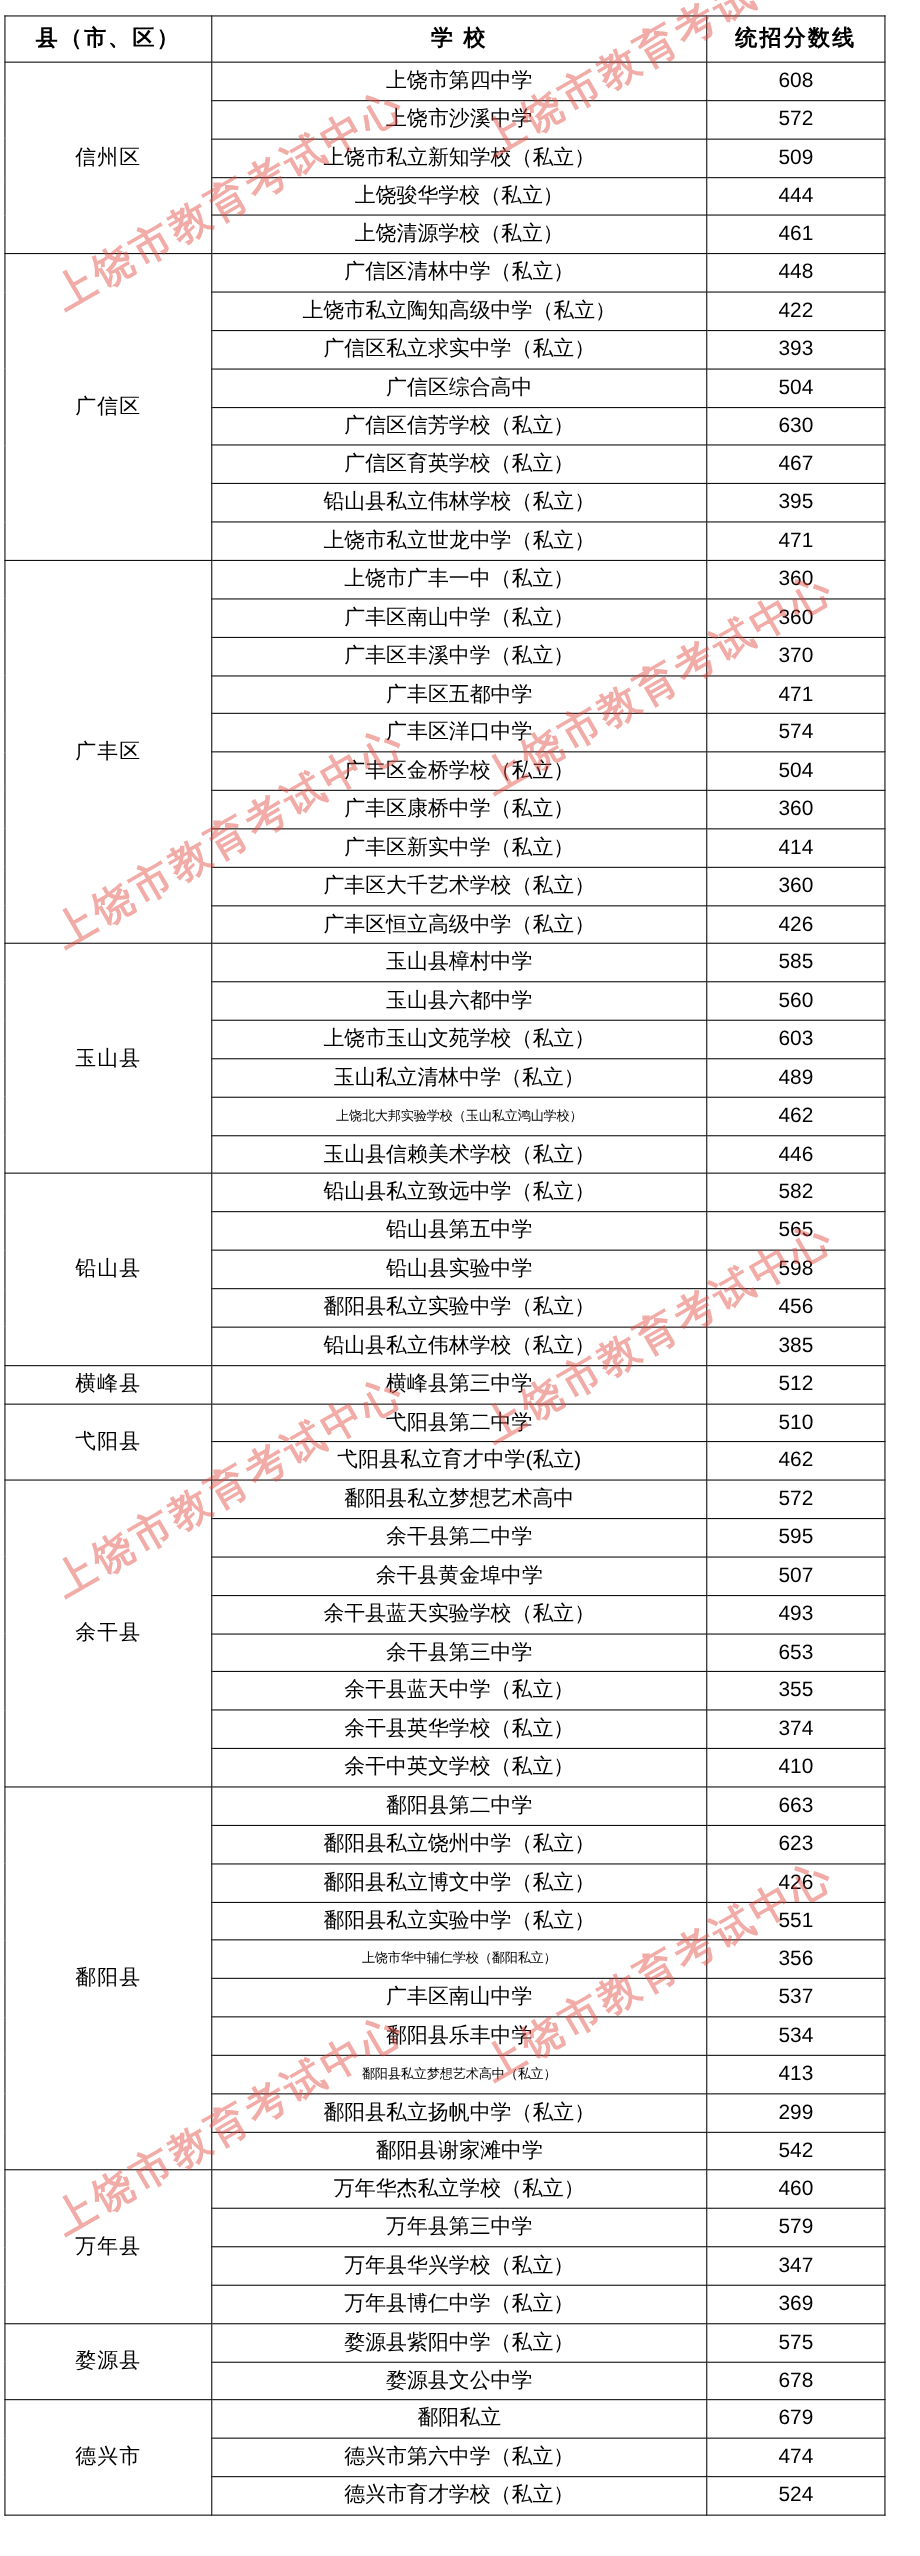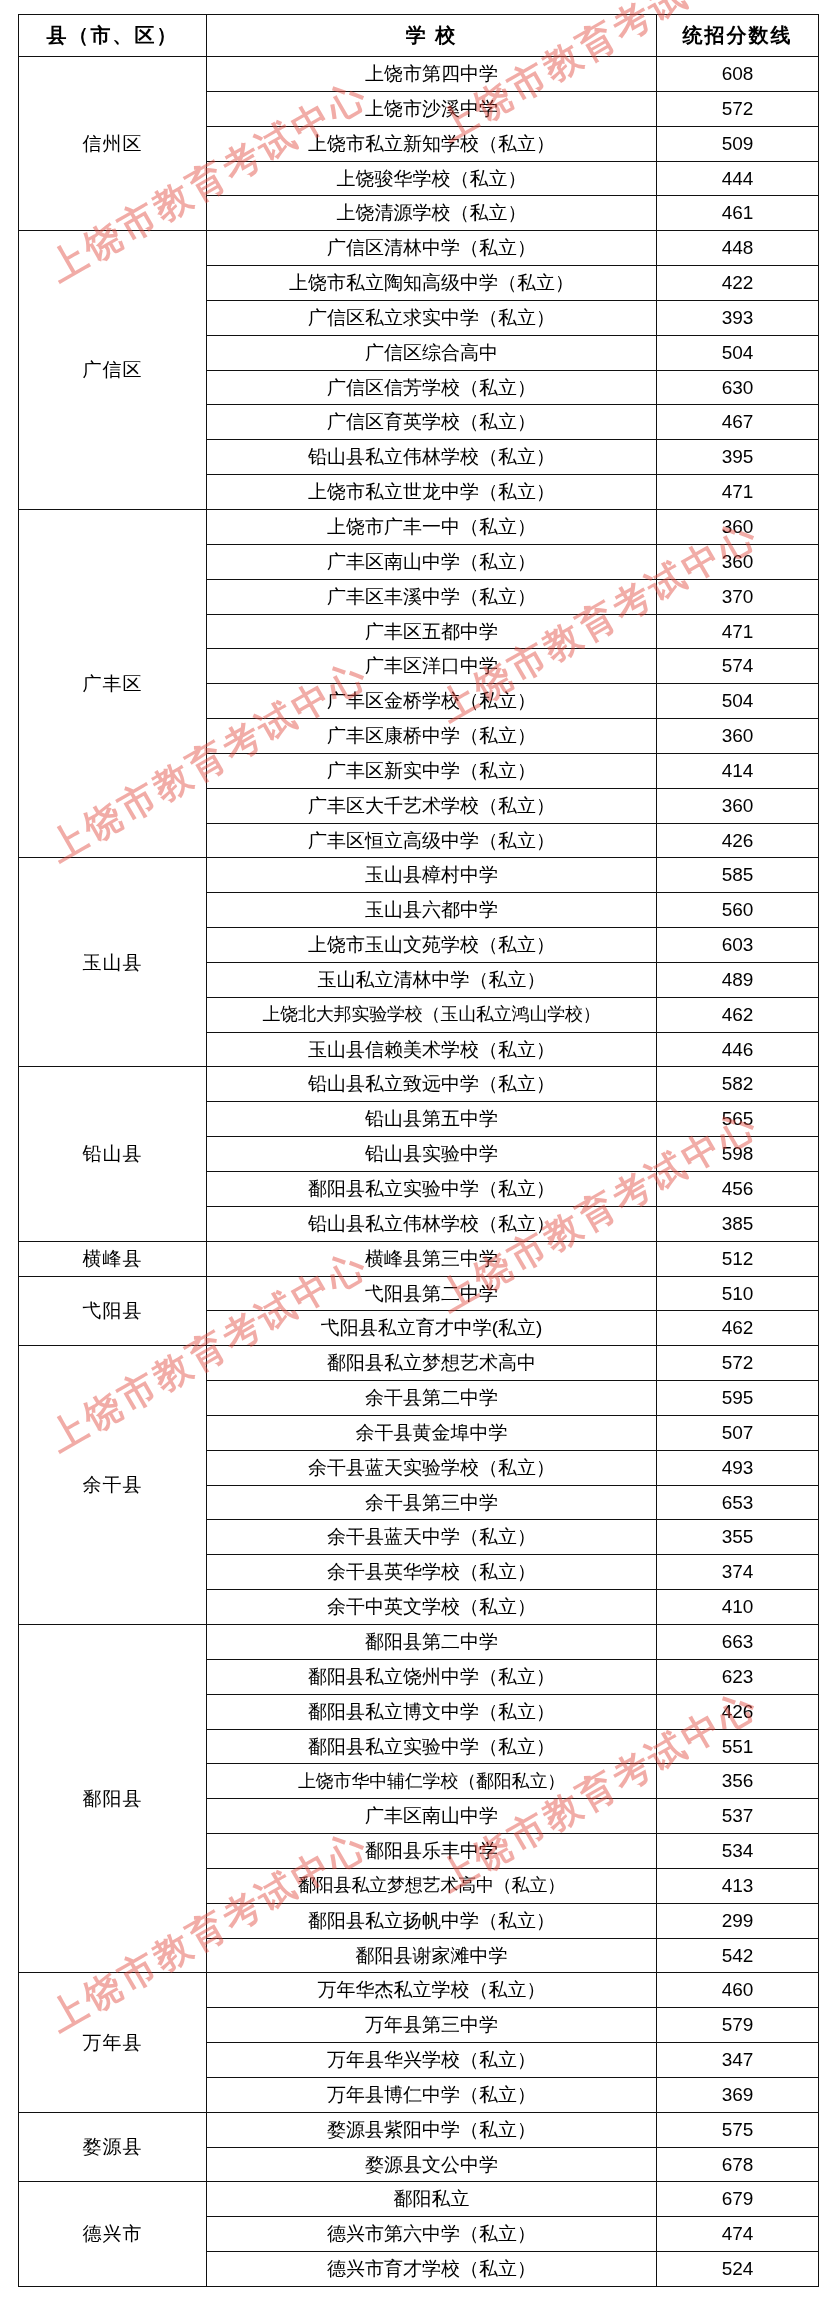--- a/index.html
+++ b/index.html
@@ -10,21 +10,21 @@
   body {
     width: 836px;
     font-family: "Liberation Sans", "DejaVu Sans", sans-serif;
     color: #000000;
     -webkit-font-smoothing: antialiased;
   }
   .page {
     position: relative;
     width: 836px;
     min-height: 2324px;
-    padding: 14px 18px 18px 18px;
+    padding: 14px 18px 18px 4px;
     box-sizing: border-box;
     overflow: hidden;
   }
   table.score-table {
     border-collapse: collapse;
     width: 800px;
     table-layout: fixed;
     position: relative;
     z-index: 2;
   }
@@ -50,21 +50,21 @@
   }
   td.county-cell {
     font-size: 20px;
     letter-spacing: 1px;
     margin-left: 36px;
   }
   td.school-cell {
     font-size: 19px;
   }
   td.school-cell.small {
-    font-size: 18px;
+    font-size: 12px;
     letter-spacing: -0.2px;
   }
   td.score-cell {
     font-size: 20px;
   }
 
   
   .watermarks {
     position: absolute;
     inset: 0;

